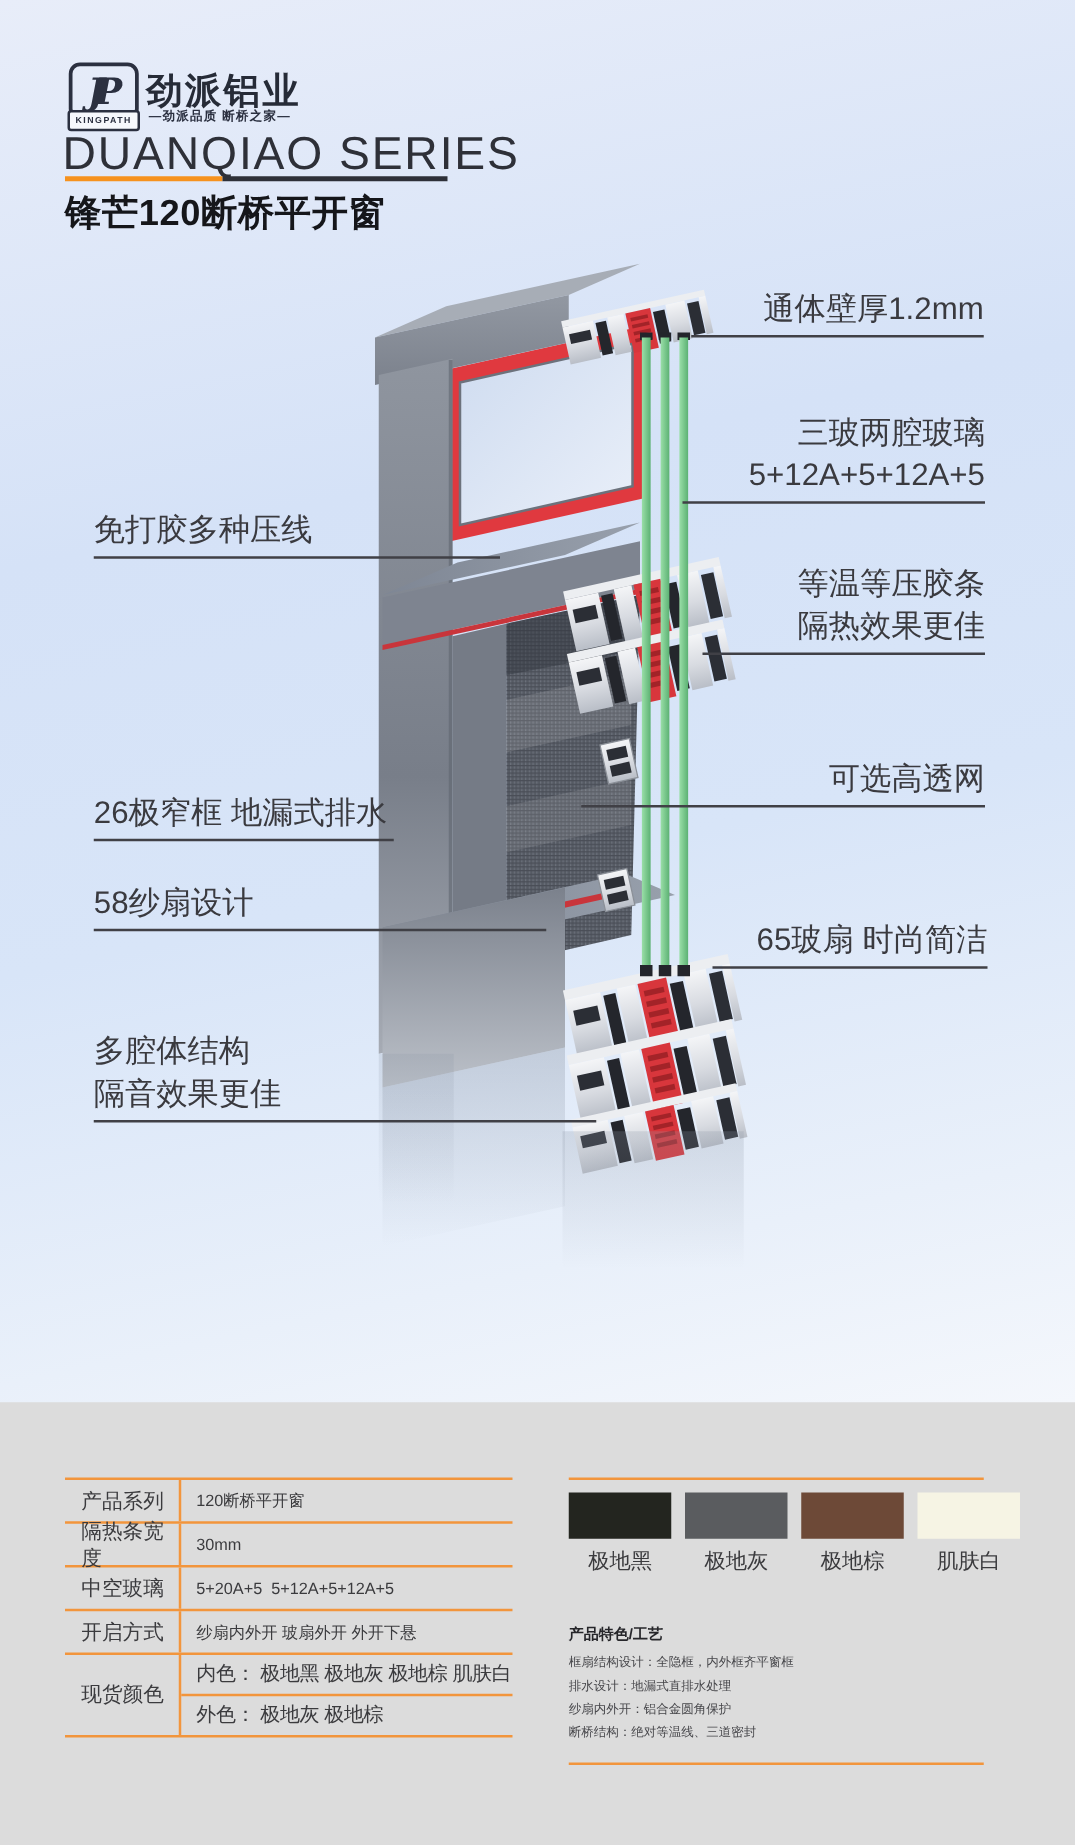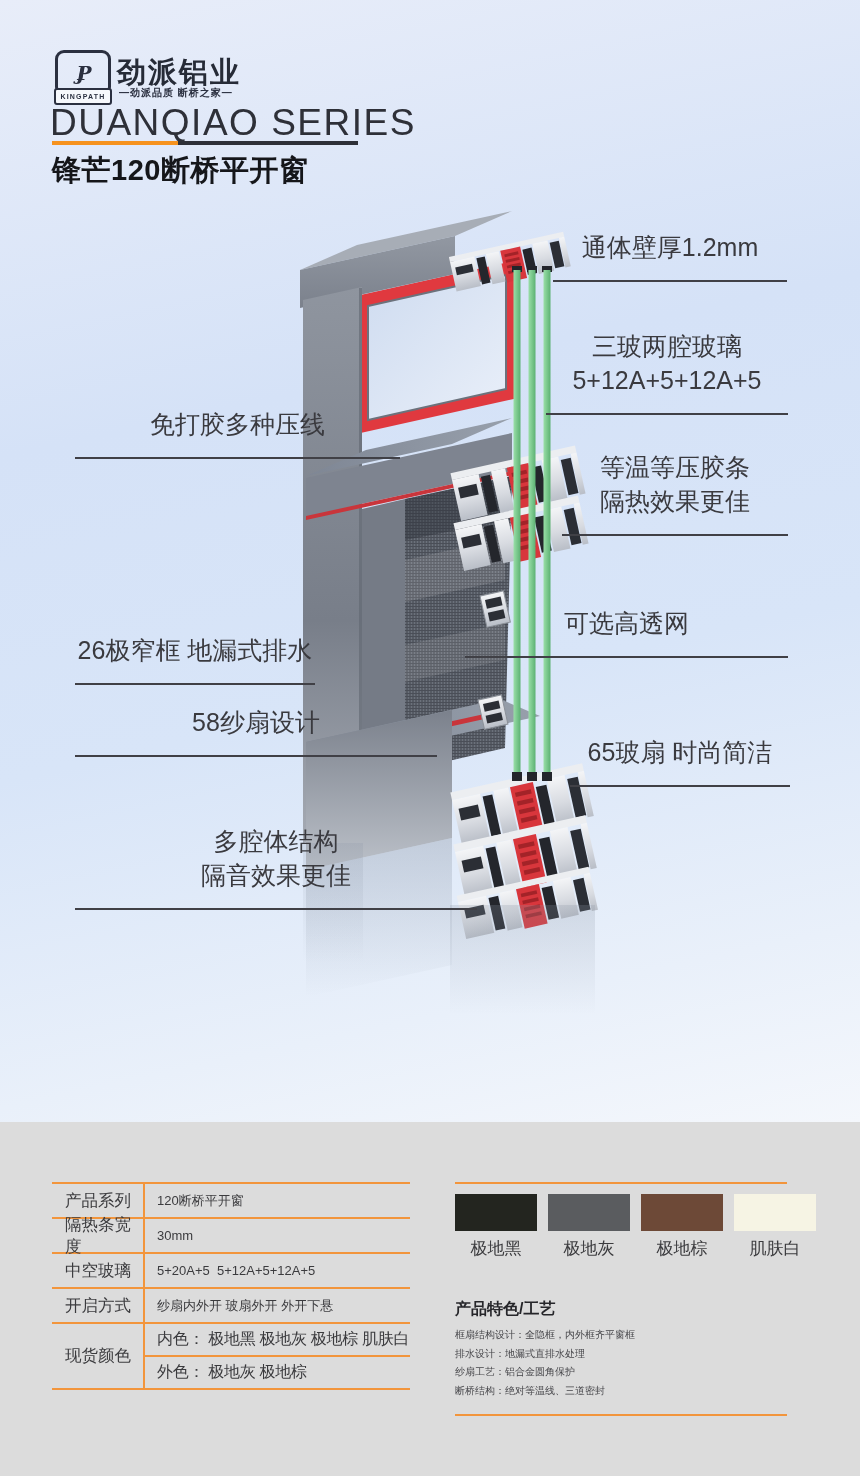--- a/index.html
+++ b/index.html
@@ -20,21 +20,21 @@
   .specs-bg{position:absolute;left:0;top:1122px;width:860px;height:354px;background:#dcdcdc;}
 
   
   .logo-box{
     position:absolute;left:55px;top:50px;width:50px;height:40px;
     border:3px solid #2b3040;border-radius:9px;
     display:flex;align-items:center;justify-content:center;
   }
   .logo-box .jp{
     font-family:"DejaVu Serif","Liberation Serif",serif;
-    font-style:italic;font-weight:700;font-size:19px;color:#2b3040;
+    font-style:italic;font-weight:700;font-size:29px;color:#2b3040;
     letter-spacing:-8px;transform:translateX(-3px);
   }
   .kingpath-badge{
     position:absolute;left:54px;top:88px;width:54px;height:13px;
     border:2px solid #2b3040;border-radius:3px;background:#f6f8fc;
     display:flex;align-items:center;justify-content:center;
     font-size:7px;font-weight:700;letter-spacing:1.2px;color:#2b3040;
   }
   .brand-name{
     position:absolute;left:117px;top:53px;
@@ -54,21 +54,21 @@
   .product-title{
     position:absolute;left:52px;top:151px;
     font-size:29px;font-weight:700;color:#15161a;letter-spacing:0.5px;
   }
 
   
   .callout{
     position:absolute;border-bottom:2px solid var(--line);
     color:#3a3a3f;font-size:25px;line-height:34px;white-space:nowrap;
     display:flex;flex-direction:column;justify-content:flex-end;
-    padding-bottom:16px;height:38px;box-sizing:content-box;align-items:center;
+    padding-bottom:4px;height:38px;box-sizing:content-box;
   }
   .callout.two{height:72px;}
   .callout.right{text-align:right;}
 
   
   .spec-table{
     position:absolute;left:52px;top:1182px;width:358px;
     border-top:2px solid var(--orange);border-bottom:2px solid var(--orange);
     color:#3b3b3e;
   }
@@ -96,21 +96,21 @@
     position:absolute;left:455px;top:1182px;width:332px;
     border-top:2px solid var(--orange);
   }
   .swatch-row{display:flex;gap:11px;margin-top:10px;}
   .swatch{width:82px;}
   .swatch .chip{width:82px;height:37px;}
   .swatch .chip-label{
     text-align:center;font-size:17px;color:#3b3b3e;margin-top:6px;
   }
   .features{margin-top:14px;border-bottom:2px solid var(--orange);padding-bottom:14px;}
-  .features-heading{font-size:16px;font-weight:700;color:#26262a;margin-bottom:6px;margin-top:39px;}
+  .features-heading{font-size:12px;font-weight:700;color:#26262a;margin-bottom:6px;margin-top:39px;}
   .feature-item{font-size:10px;line-height:18.5px;color:#46464a;white-space:nowrap;}
 
   svg{position:absolute;left:0;top:0;}
 </style>
 </head>
 <body>
 
 <div class="hero"></div>
 <div class="specs-bg"></div>
 
@@ -342,16 +342,16 @@
     </div>
     <div class="swatch">
       <div class="chip" style="background: rgb(246, 244, 228);"></div>
       <div class="chip-label">肌肤白</div>
     </div>
   </div>
   <div class="features">
     <div class="features-heading">产品特色/工艺</div>
     <div class="feature-item">框扇结构设计：全隐框，内外框齐平窗框</div>
     <div class="feature-item">排水设计：地漏式直排水处理</div>
-    <div class="feature-item">纱扇工艺：铝合金圆角保护</div>
+    <div class="feature-item">纱扇内外开：铝合金圆角保护</div>
     <div class="feature-item">断桥结构：绝对等温线、三道密封</div>
   </div>
 </div>
 
 </body></html>

